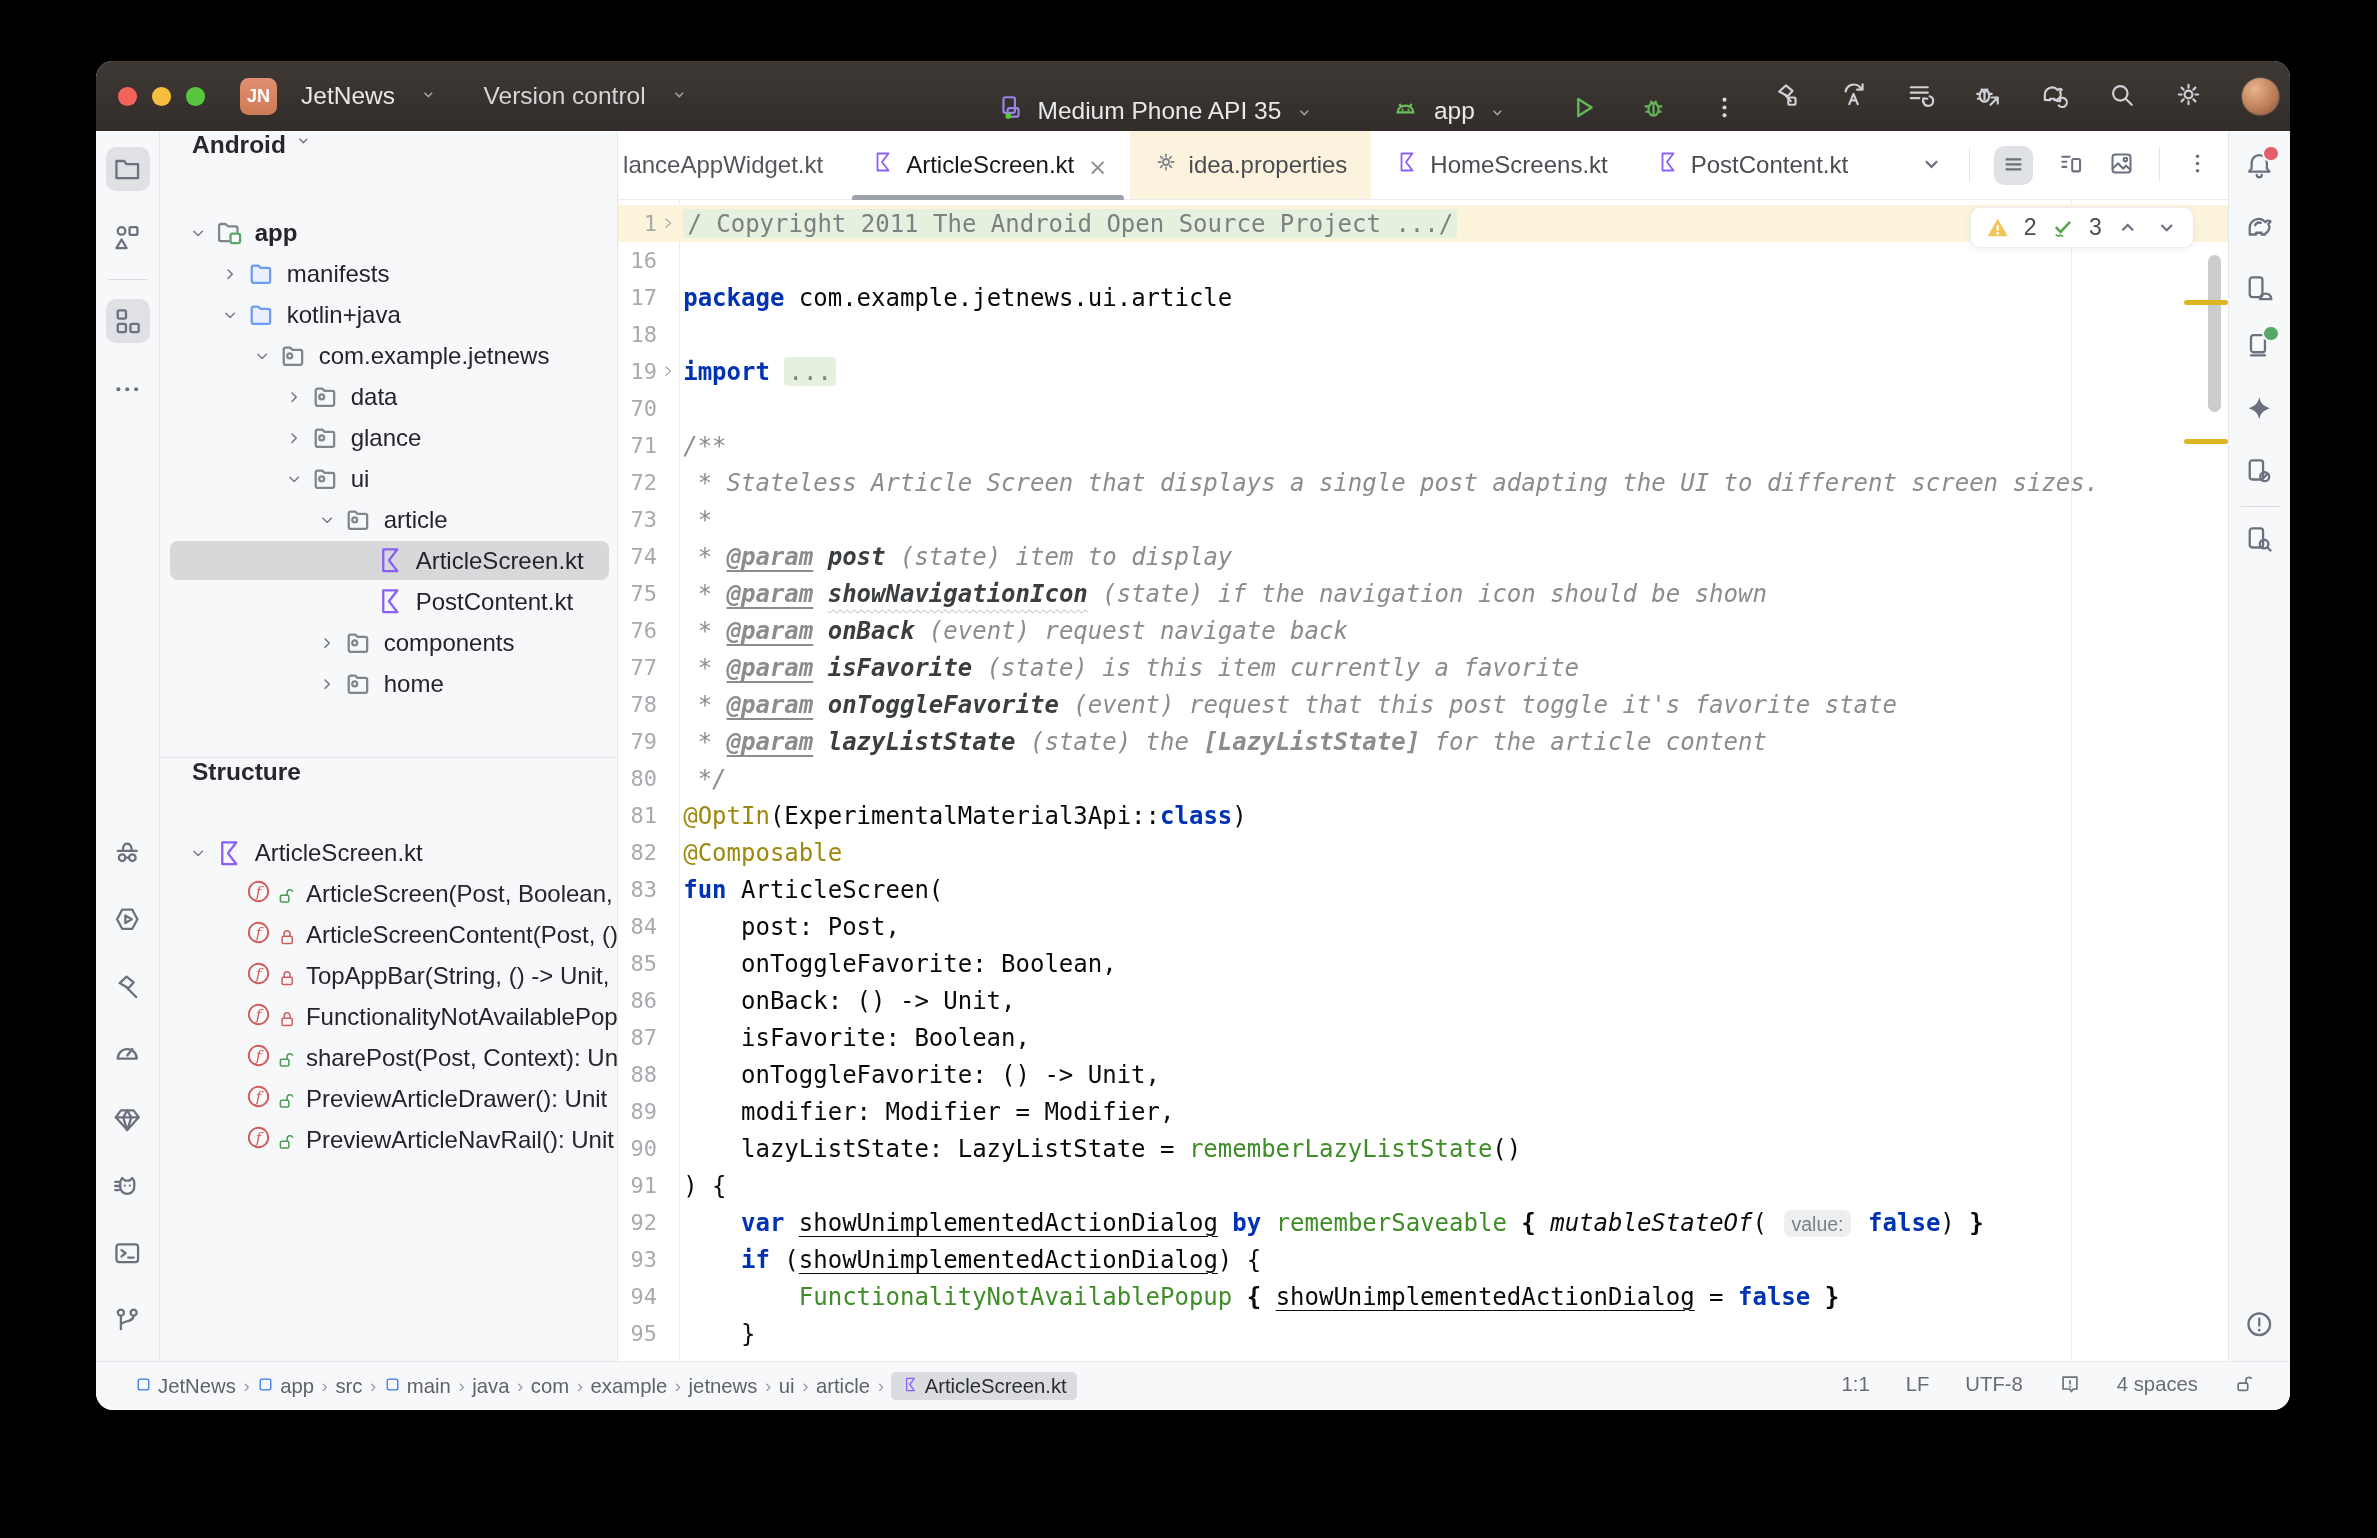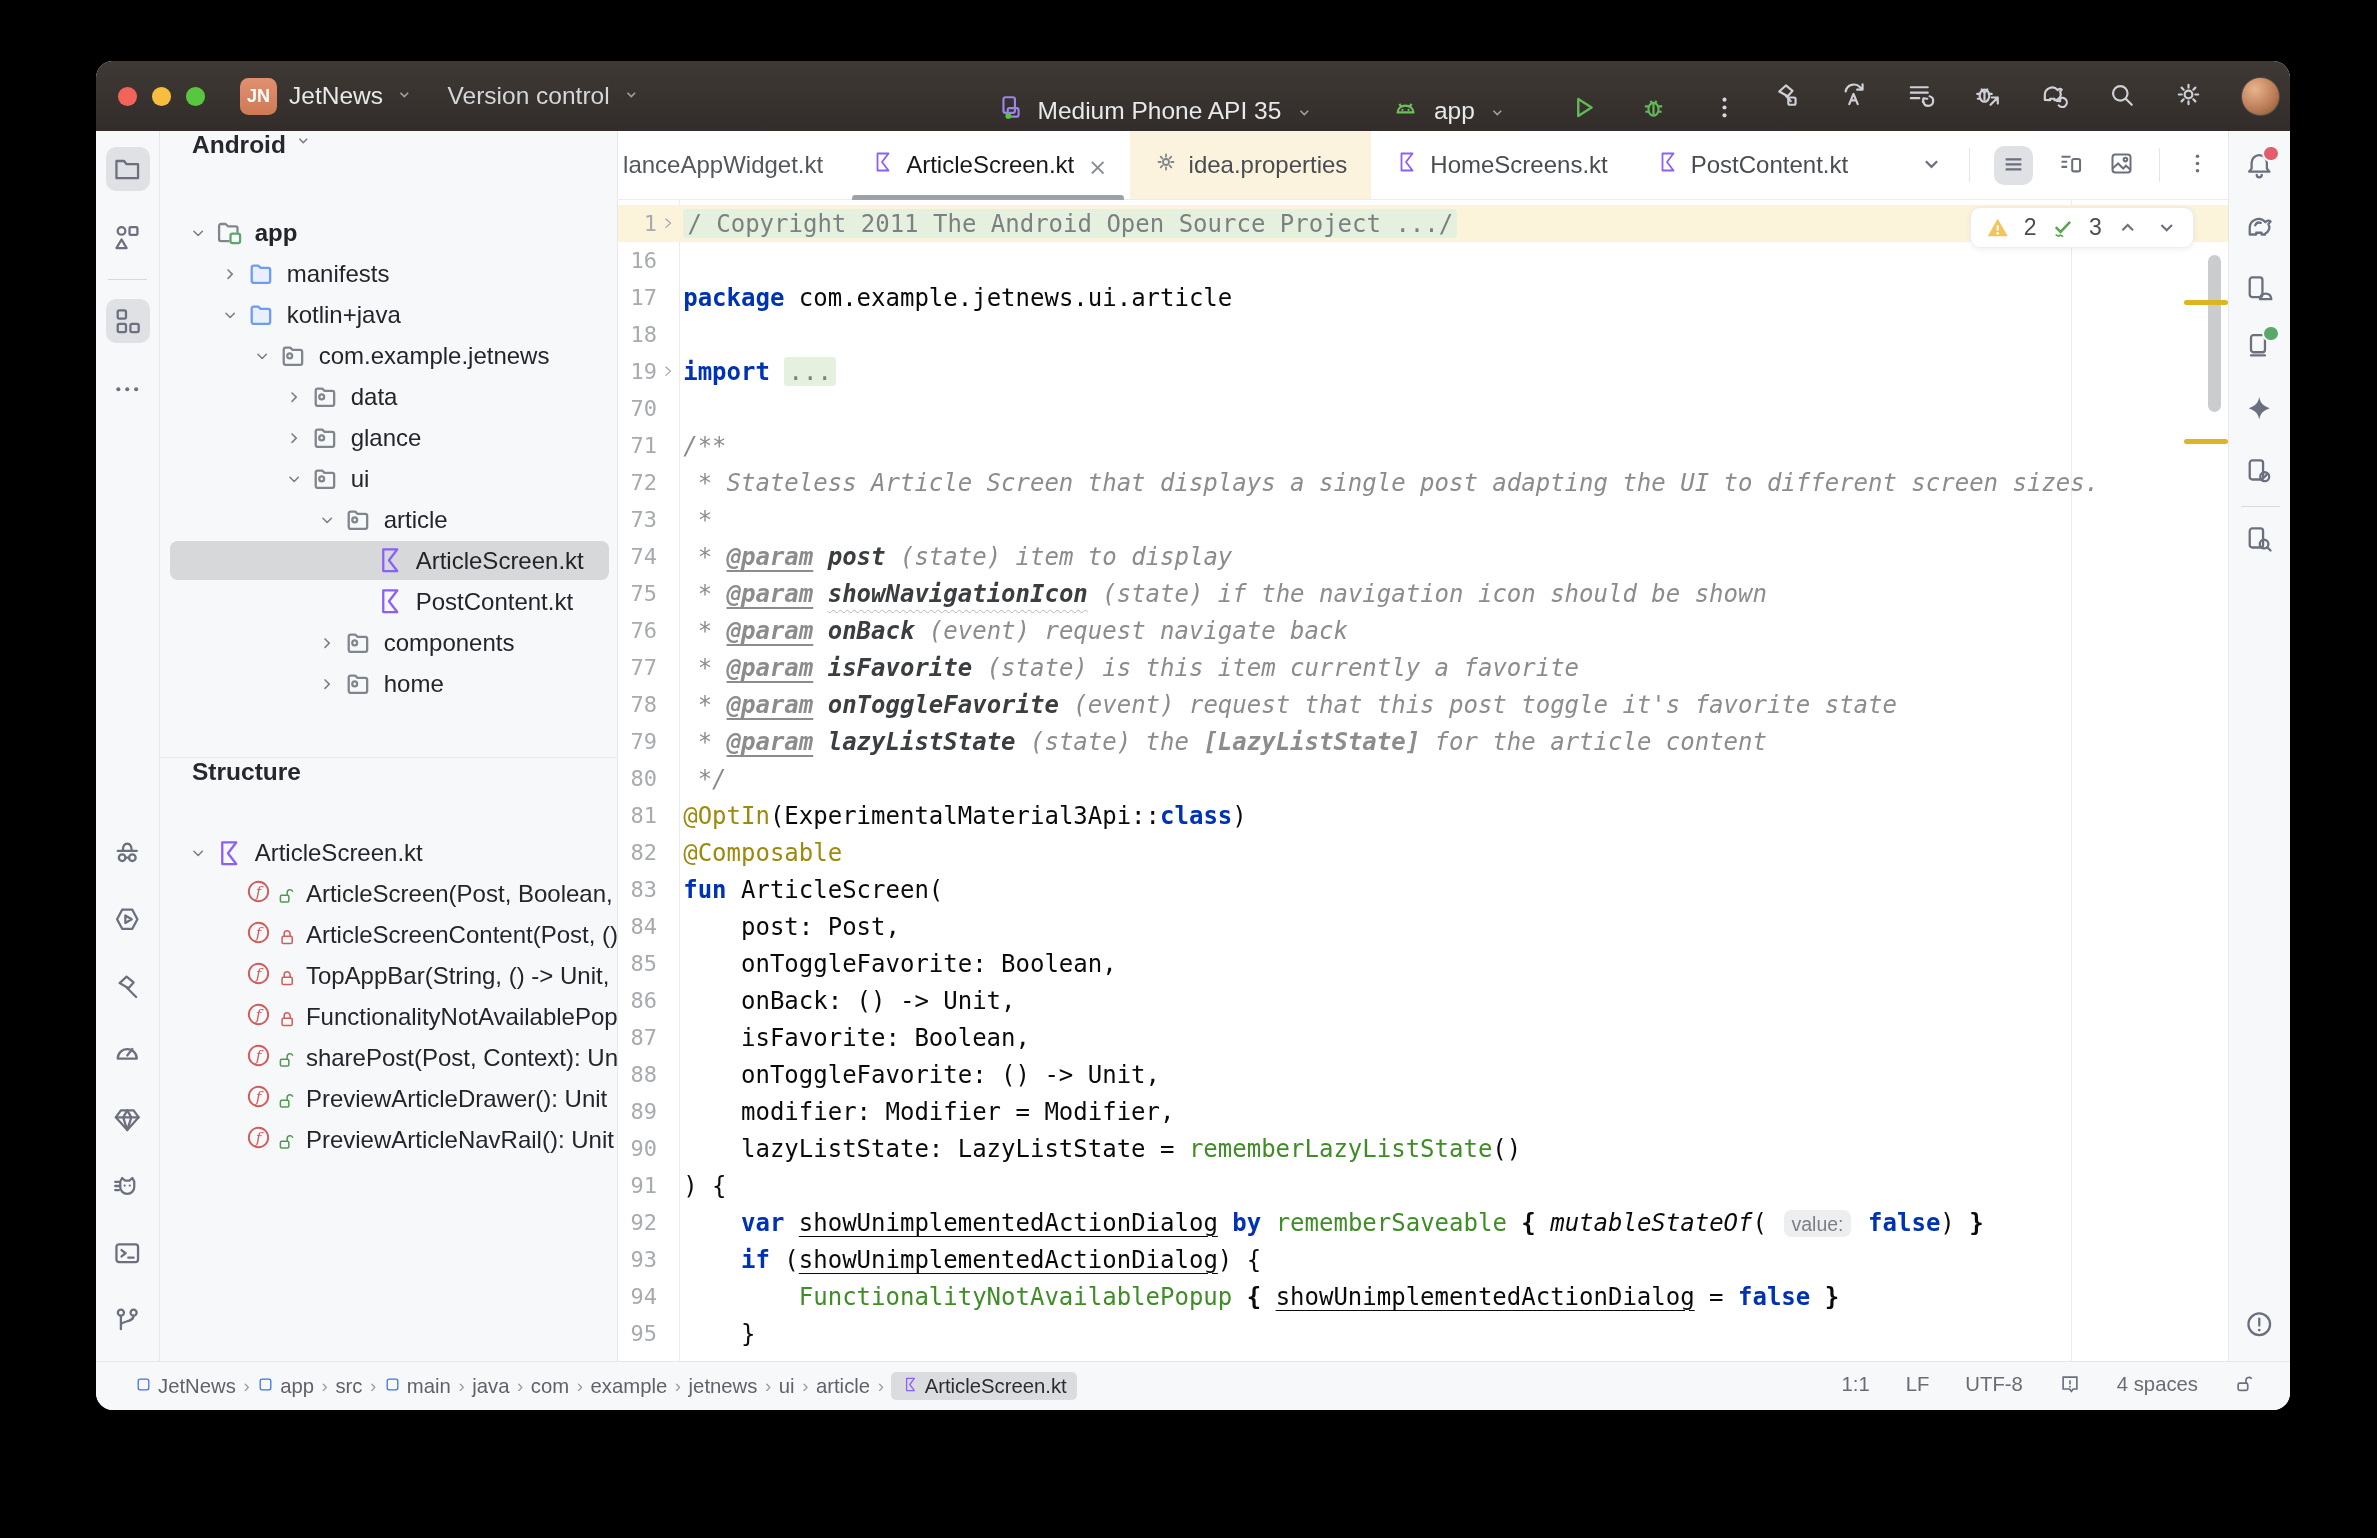--- a/index.html
+++ b/index.html
@@ -3,21 +3,21 @@
 <meta charset="utf-8">
 <style>
   html,body{margin:0;padding:0;background:#000;width:2377px;height:1538px;overflow:hidden;
     font-family:"Liberation Sans",sans-serif;-webkit-font-smoothing:antialiased;}
   #win{position:absolute;left:96px;top:61px;width:2194px;height:1349px;border-radius:17px;
     overflow:hidden;background:#fff;box-shadow:0 34px 85px rgba(0,0,0,.65);}
   
   #titlebar{position:absolute;left:0;top:0;right:0;height:70px;
     background:linear-gradient(#3f3935,#322d2a);color:#e6e7e9;}
   .tl{position:absolute;top:26px;width:18.6px;height:18.6px;border-radius:50%;}
-  #tb-left{position:absolute;left:144px;top:0;height:70px;display:flex;align-items:center;gap:12px;}
+  #tb-left{position:absolute;left:144px;top:0;height:70px;display:flex;align-items:center;gap:24px;}
   #proj-badge{width:37px;height:37px;border-radius:8.5px;background:linear-gradient(#e09070,#cf7a55);
     color:#fff;font-weight:bold;font-size:18px;display:flex;align-items:center;justify-content:center;}
   .tb-txt{font-size:24.5px;color:#e8e9ea;}
   .tb-txt2{font-size:24.5px;color:#d4d6d9;}
   .chev{color:#9fa1a6;}
   #tb-center{position:absolute;left:899px;top:0;height:64px;display:flex;align-items:flex-end;gap:13.5px;}
   #tb-run-icons{position:absolute;right:10.2px;top:0;height:70px;display:flex;align-items:center;gap:38px;color:#ced0d5;}
   .ticon{width:29px;height:29px;}
   #avatar{width:37px;height:37px;border-radius:50%;background:radial-gradient(circle at 35% 30%,#e8b48c,#b97a55 60%,#7e4f38);
     border:0.8px solid #55504c;}

